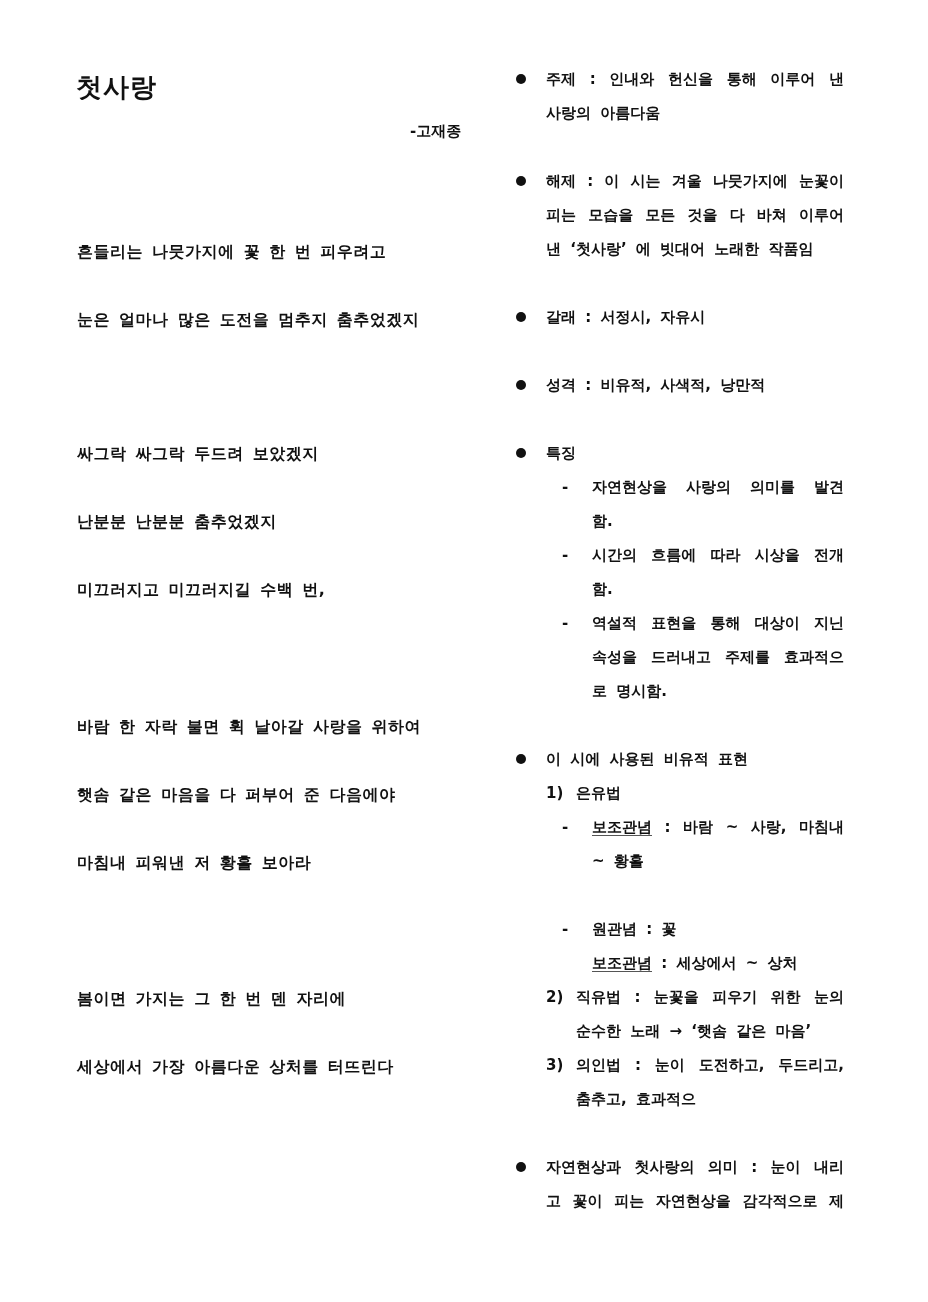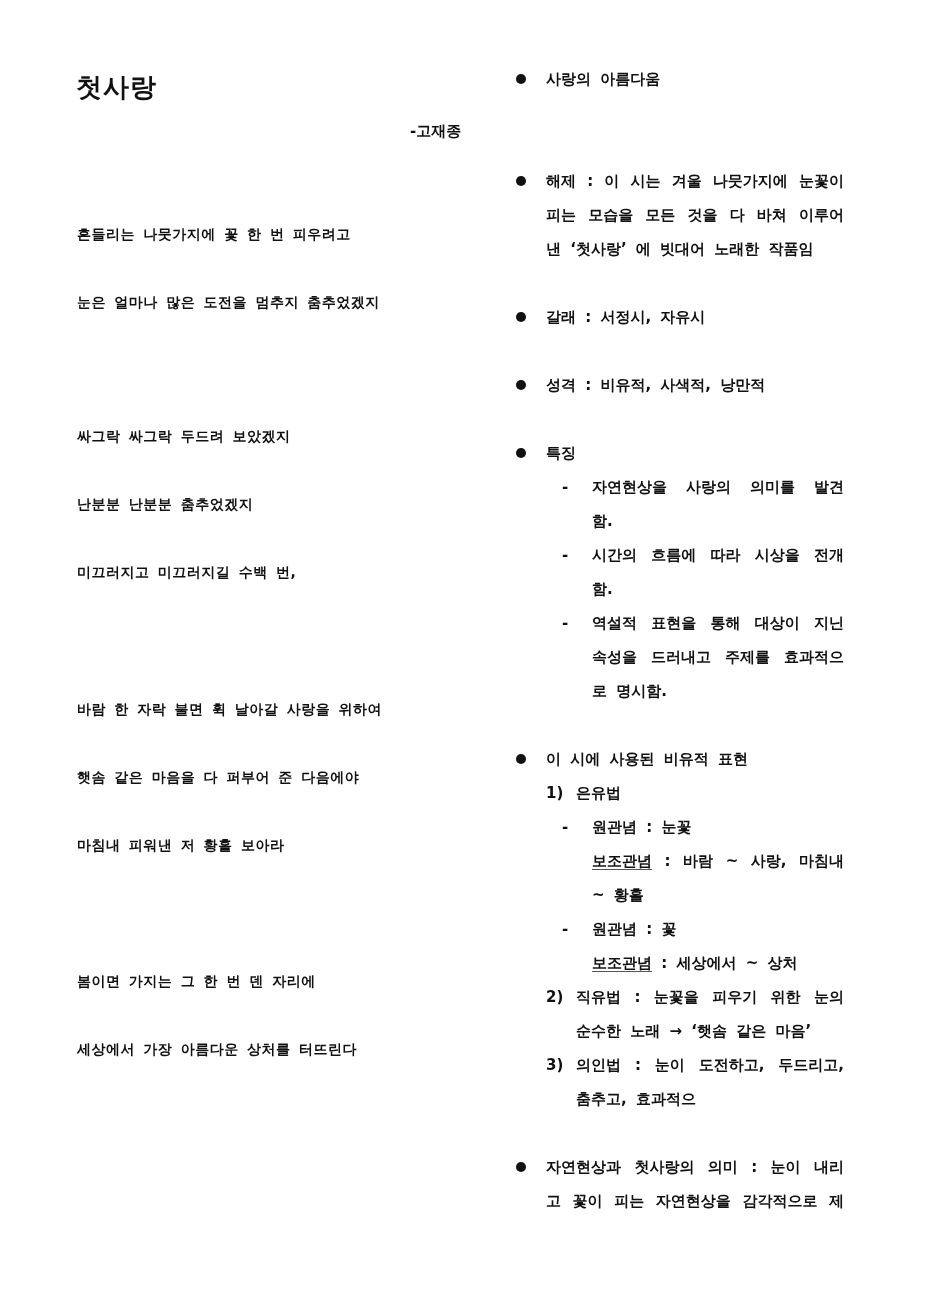--- a/index.html
+++ b/index.html
@@ -5,21 +5,21 @@
   html, body { margin: 0; padding: 0; background: #ffffff; }
   body {
     width: 928px; height: 1302px; position: relative; overflow: hidden;
     font-family: "DejaVu Sans", "Liberation Sans", sans-serif;
     color: #111111;
   }
   .page { position: absolute; left: 0; top: 0; width: 928px; height: 1302px; }
   .abs { position: absolute; white-space: nowrap; }
   .title { left: 76px; top: 70px; font-size: 26px; font-weight: bold; letter-spacing: 1px; }
   .author { left: 385px; top: 122px; font-size: 15px; font-weight: bold; margin-left: 25px; }
-  .poem-line { left: 77px; font-size: 14px; font-weight: bold; letter-spacing: 0.5px; word-spacing: 3px; }
+  .poem-line { left: 77px; font-size: 16px; font-weight: bold; letter-spacing: 0.5px; word-spacing: 3px; margin-top: 16px; }
 
   .rcol { position: absolute; left: 512px; width: 332px; font-size: 15px; font-weight: bold; }
   .bullet-item { position: absolute; left: 0; width: 332px; }
   .dot {
     position: absolute; left: 4px; width: 10px; height: 10px; border-radius: 50%;
     background: #111111;
   }
   .btext {
     position: absolute; left: 34px; width: 298px; line-height: 34px;
     text-align: justify; text-align-last: left; word-spacing: 4px;
@@ -54,20 +54,21 @@
   <div class="abs poem-line" style="top:769px">햇솜 같은 마음을 다 퍼부어 준 다음에야</div>
   <div class="abs poem-line" style="top:837px">마침내 피워낸 저 황홀 보아라</div>
   <div class="abs poem-line" style="top:973px">봄이면 가지는 그 한 번 덴 자리에</div>
   <div class="abs poem-line" style="top:1041px">세상에서 가장 아름다운 상처를 터뜨린다</div>
 
   <div class="rcol" style="top:0">
 
     <div class="bullet-item" style="top:62px">
       <span class="dot" style="top:12px"></span>
       <div class="btext" style="top:0">
+        <div class="line" style="position:static;white-space:normal;text-align:justify;text-align-last:justify">주제 : 인내와 헌신을 통해 이루어 낸</div>
         <div>사랑의 아름다움</div>
       </div>
     </div>
 
     <div class="bullet-item" style="top:164px">
       <span class="dot" style="top:12px"></span>
       <div class="btext" style="top:0">
         <div style="text-align:justify;text-align-last:justify">해제 : 이 시는 겨울 나뭇가지에 눈꽃이</div>
         <div style="text-align:justify;text-align-last:justify">피는 모습을 모든 것을 다 바쳐 이루어</div>
         <div>낸 ‘첫사랑’ 에 빗대어 노래한 작품임</div>
@@ -117,21 +118,20 @@
     <div class="bullet-item" style="top:742px">
       <span class="dot" style="top:12px"></span>
       <div class="btext" style="top:0">이 시에 사용된 비유적 표현</div>
 
       <span class="num" style="top:34px;line-height:34px">1)</span>
       <div class="num-text" style="top:34px">은유법</div>
 
       <div style="position:absolute;top:68px;left:0;width:332px">
         <span class="dash" style="top:0;line-height:34px">-</span>
         <div class="sub-text" style="top:0">
-          <div>원관념 : 눈꽃</div>
           <div style="text-align:justify;text-align-last:justify"><span class="u">보조관념</span><span> : 바람 ~ 사랑, 마침내</span></div>
           <div>~ 황홀</div>
         </div>
       </div>
 
       <div style="position:absolute;top:170px;left:0;width:332px">
         <span class="dash" style="top:0;line-height:34px">-</span>
         <div class="sub-text" style="top:0">
           <div>원관념 : 꽃</div>
           <div><span class="u">보조관념</span><span> : 세상에서 ~ 상처</span></div>

